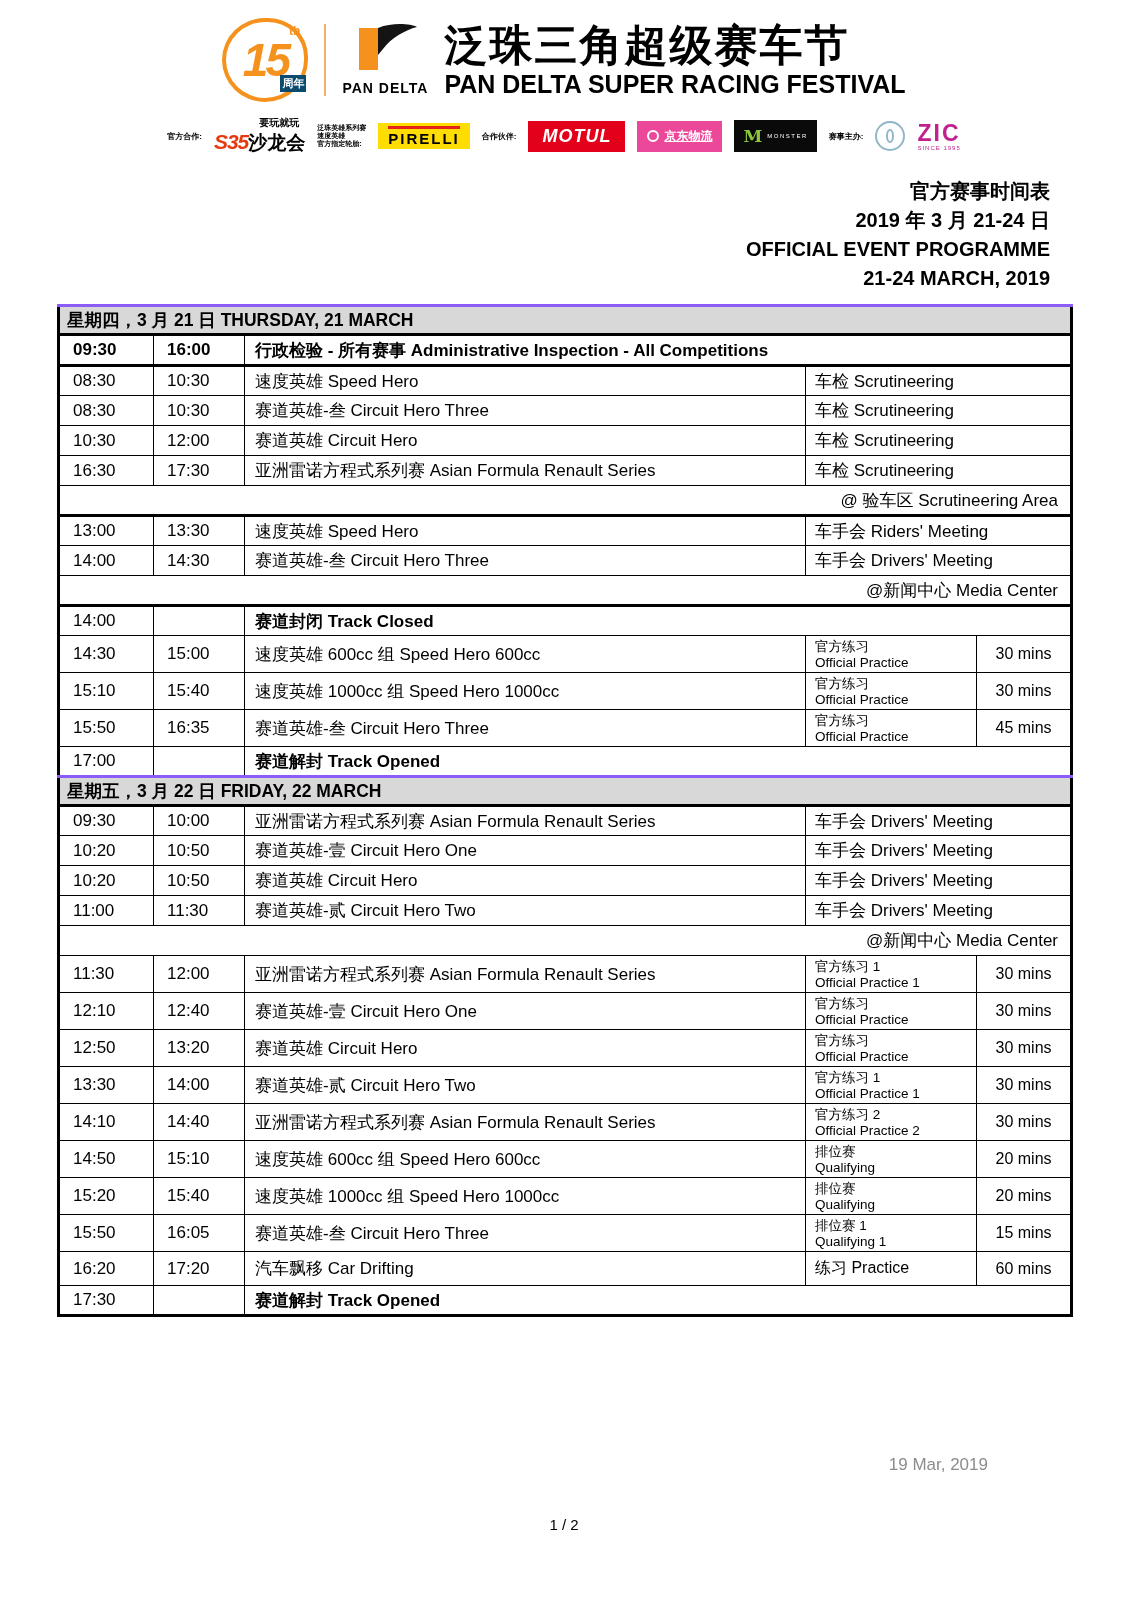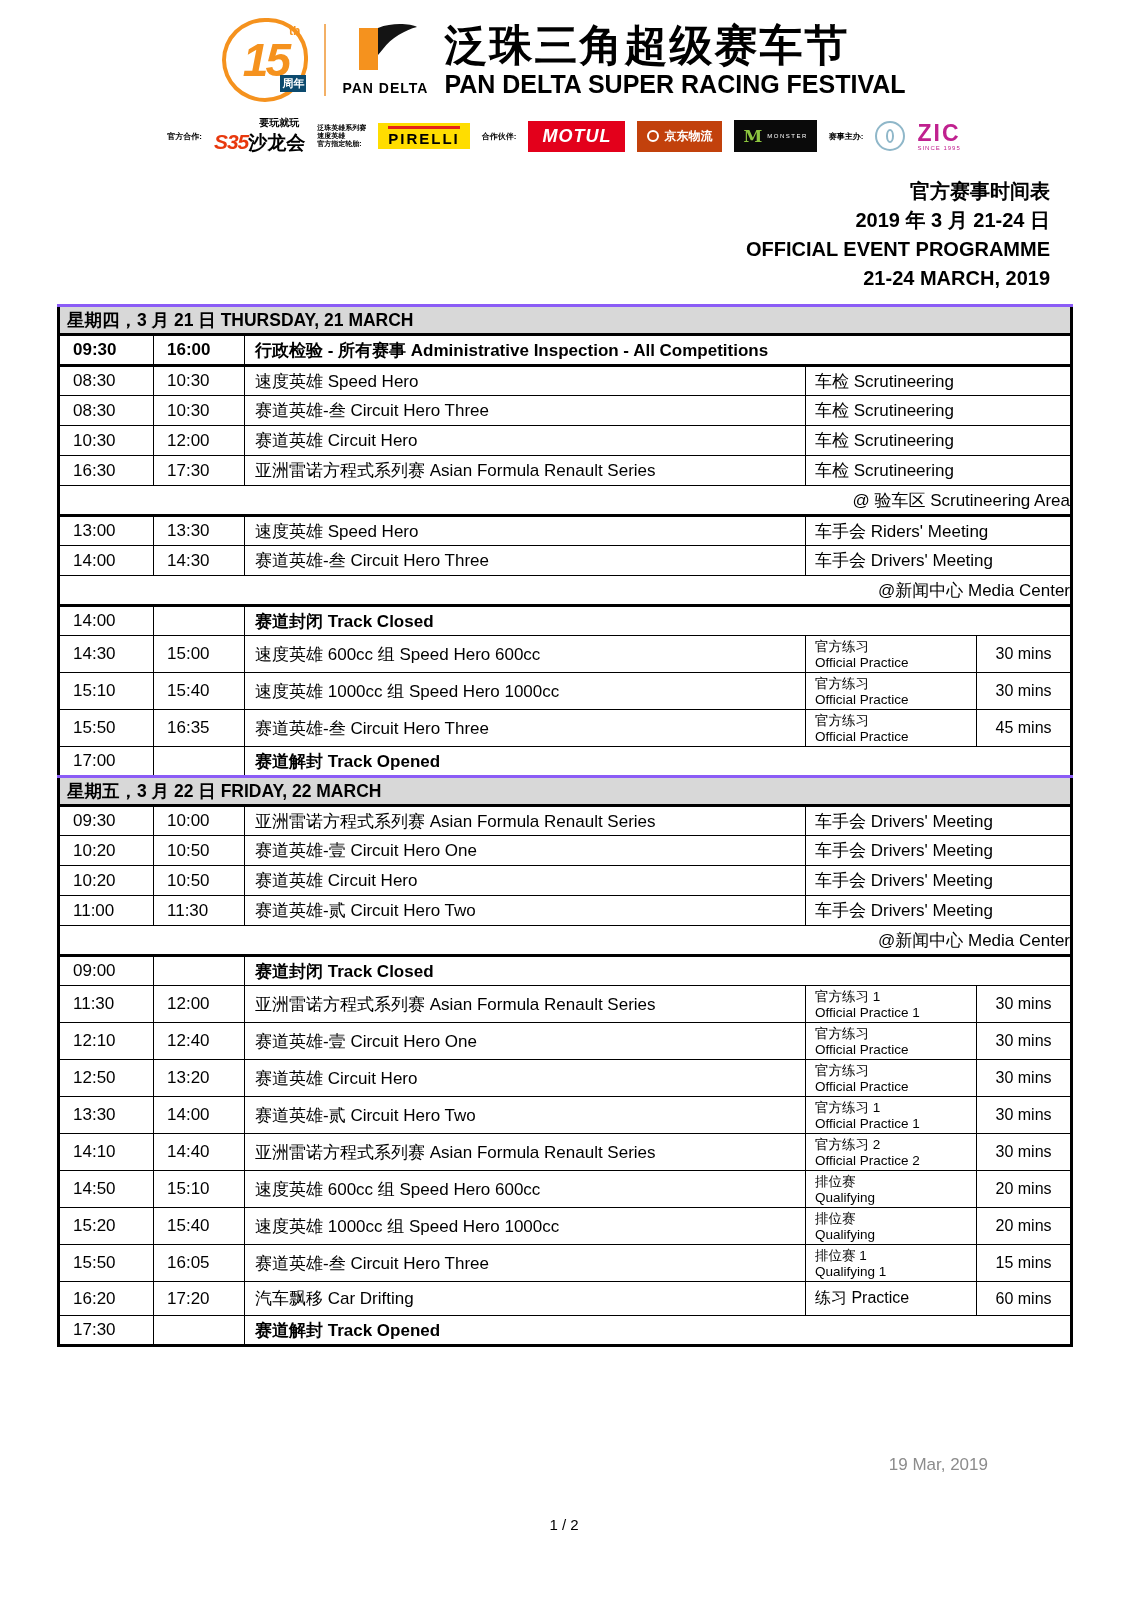--- a/index.html
+++ b/index.html
@@ -32,21 +32,21 @@
   .s35 { display: flex; flex-direction: column; align-items: flex-end; }
   .s35-tag { font-size: 10px; font-weight: bold; margin-right: 6px; }
   .s35-main { display:flex; align-items: baseline; }
   .s35-s { color: #e8380d; font-style: italic; font-weight: 900; font-size: 21px; letter-spacing: -1px; }
   .s35-n { font-size: 19px; font-weight: 900; }
   .tire-label { font-size: 7px; line-height: 8px; font-weight: bold; }
   .pirelli { background: #ffdd00; padding: 3px 10px 2px 10px; }
   .pirelli-bar { height: 3px; background: #e32219; margin-bottom: 1px; }
   .pirelli-text { font-size: 15px; font-weight: 900; letter-spacing: 2px; }
   .motul { background: #e3001b; color: #fff; font-weight: 900; font-style: italic; font-size: 18px; padding: 5px 14px; letter-spacing: 1px; }
-  .jd { background: #c2410c; color: #fff; font-size: 12px; font-weight: bold; padding: 7px 10px; display: flex; align-items: center; gap: 5px; }
+  .jd { background: #ec4899; color: #fff; font-size: 12px; font-weight: bold; padding: 7px 10px; display: flex; align-items: center; gap: 5px; text-decoration: underline; }
   .jd-dot { width: 12px; height: 12px; border: 2px solid #fff; border-radius: 50%; display:inline-block; }
   .monster { background: #0a0a0a; color: #fff; padding: 6px 9px; display: flex; align-items: center; gap: 5px; }
   .monster-m { color: #8dc63f; font-size: 17px; font-weight: 900; font-family: "DejaVu Serif", serif; }
   .monster-text { font-size: 6px; letter-spacing: 1.5px; }
   .emblem { width: 30px; height: 30px; border: 2px solid #8fb7c9; border-radius: 50%; display: flex; align-items: center; justify-content: center; }
   .emblem-core { width: 8px; height: 14px; border: 2px solid #8fb7c9; border-radius: 50%; }
   .zic { display: flex; flex-direction: column; align-items: center; }
   .zic-text { color: #c0218f; font-size: 23px; font-weight: 900; letter-spacing: 2px; line-height: 1; }
   .zic-sub { font-size: 6px; color: #c0218f; letter-spacing: 1px; }
 
@@ -73,21 +73,21 @@
   .r td  { height: 30px; }
   .ra td { height: 31px; }
   .rs td { height: 37px; }
   .rd td { height: 34px; }
   td.t   { font-size: 17px; padding-left: 13px; }
   td.ev  { font-size: 17px; padding-left: 10px; }
   td.mg  { font-size: 17px; padding-left: 9px; }
   td.dur { font-size: 16px; text-align: center; padding: 0; }
   td.ses { font-size: 13.5px; line-height: 16px; vertical-align: top; padding: 3px 0 0 9px; }
   td.ses1 { font-size: 16px; padding-left: 9px; }
-  td.note { font-size: 17px; text-align: right; }
+  td.note { font-size: 17px; text-align: right; padding-right: 12px; }
   .bold  { font-weight: bold; }
 
   
   .doc-date { position: absolute; top: 1455px; right: 140px; color: #8c8c8c; font-size: 17px; }
   .page-num { position: absolute; top: 1516px; left: 0; width: 1128px; text-align: center; font-size: 15px; }
 </style>
 </head>
 <body>
 
 <div class="logo-row">
@@ -287,25 +287,20 @@
   <tr class="r">
     <td class="t">11:00</td>
     <td class="t">11:30</td>
     <td class="ev">赛道英雄-贰 Circuit Hero Two</td>
     <td class="mg" colspan="2">车手会 Drivers' Meeting</td>
   </tr>
   <tr class="r">
     <td class="note" colspan="5">@新闻中心 Media Center</td>
   </tr>
 
-  <tr class="r bt">
-    <td class="t">09:00</td>
-    <td class="t"></td>
-    <td class="ev bold" colspan="3">赛道封闭 Track Closed</td>
-  </tr>
   <tr class="rs">
     <td class="t">11:30</td>
     <td class="t">12:00</td>
     <td class="ev">亚洲雷诺方程式系列赛 Asian Formula Renault Series</td>
     <td class="ses">
       <div>官方练习 1</div>
       <div>Official Practice 1</div>
     </td>
     <td class="dur">30 mins</td>
   </tr>

